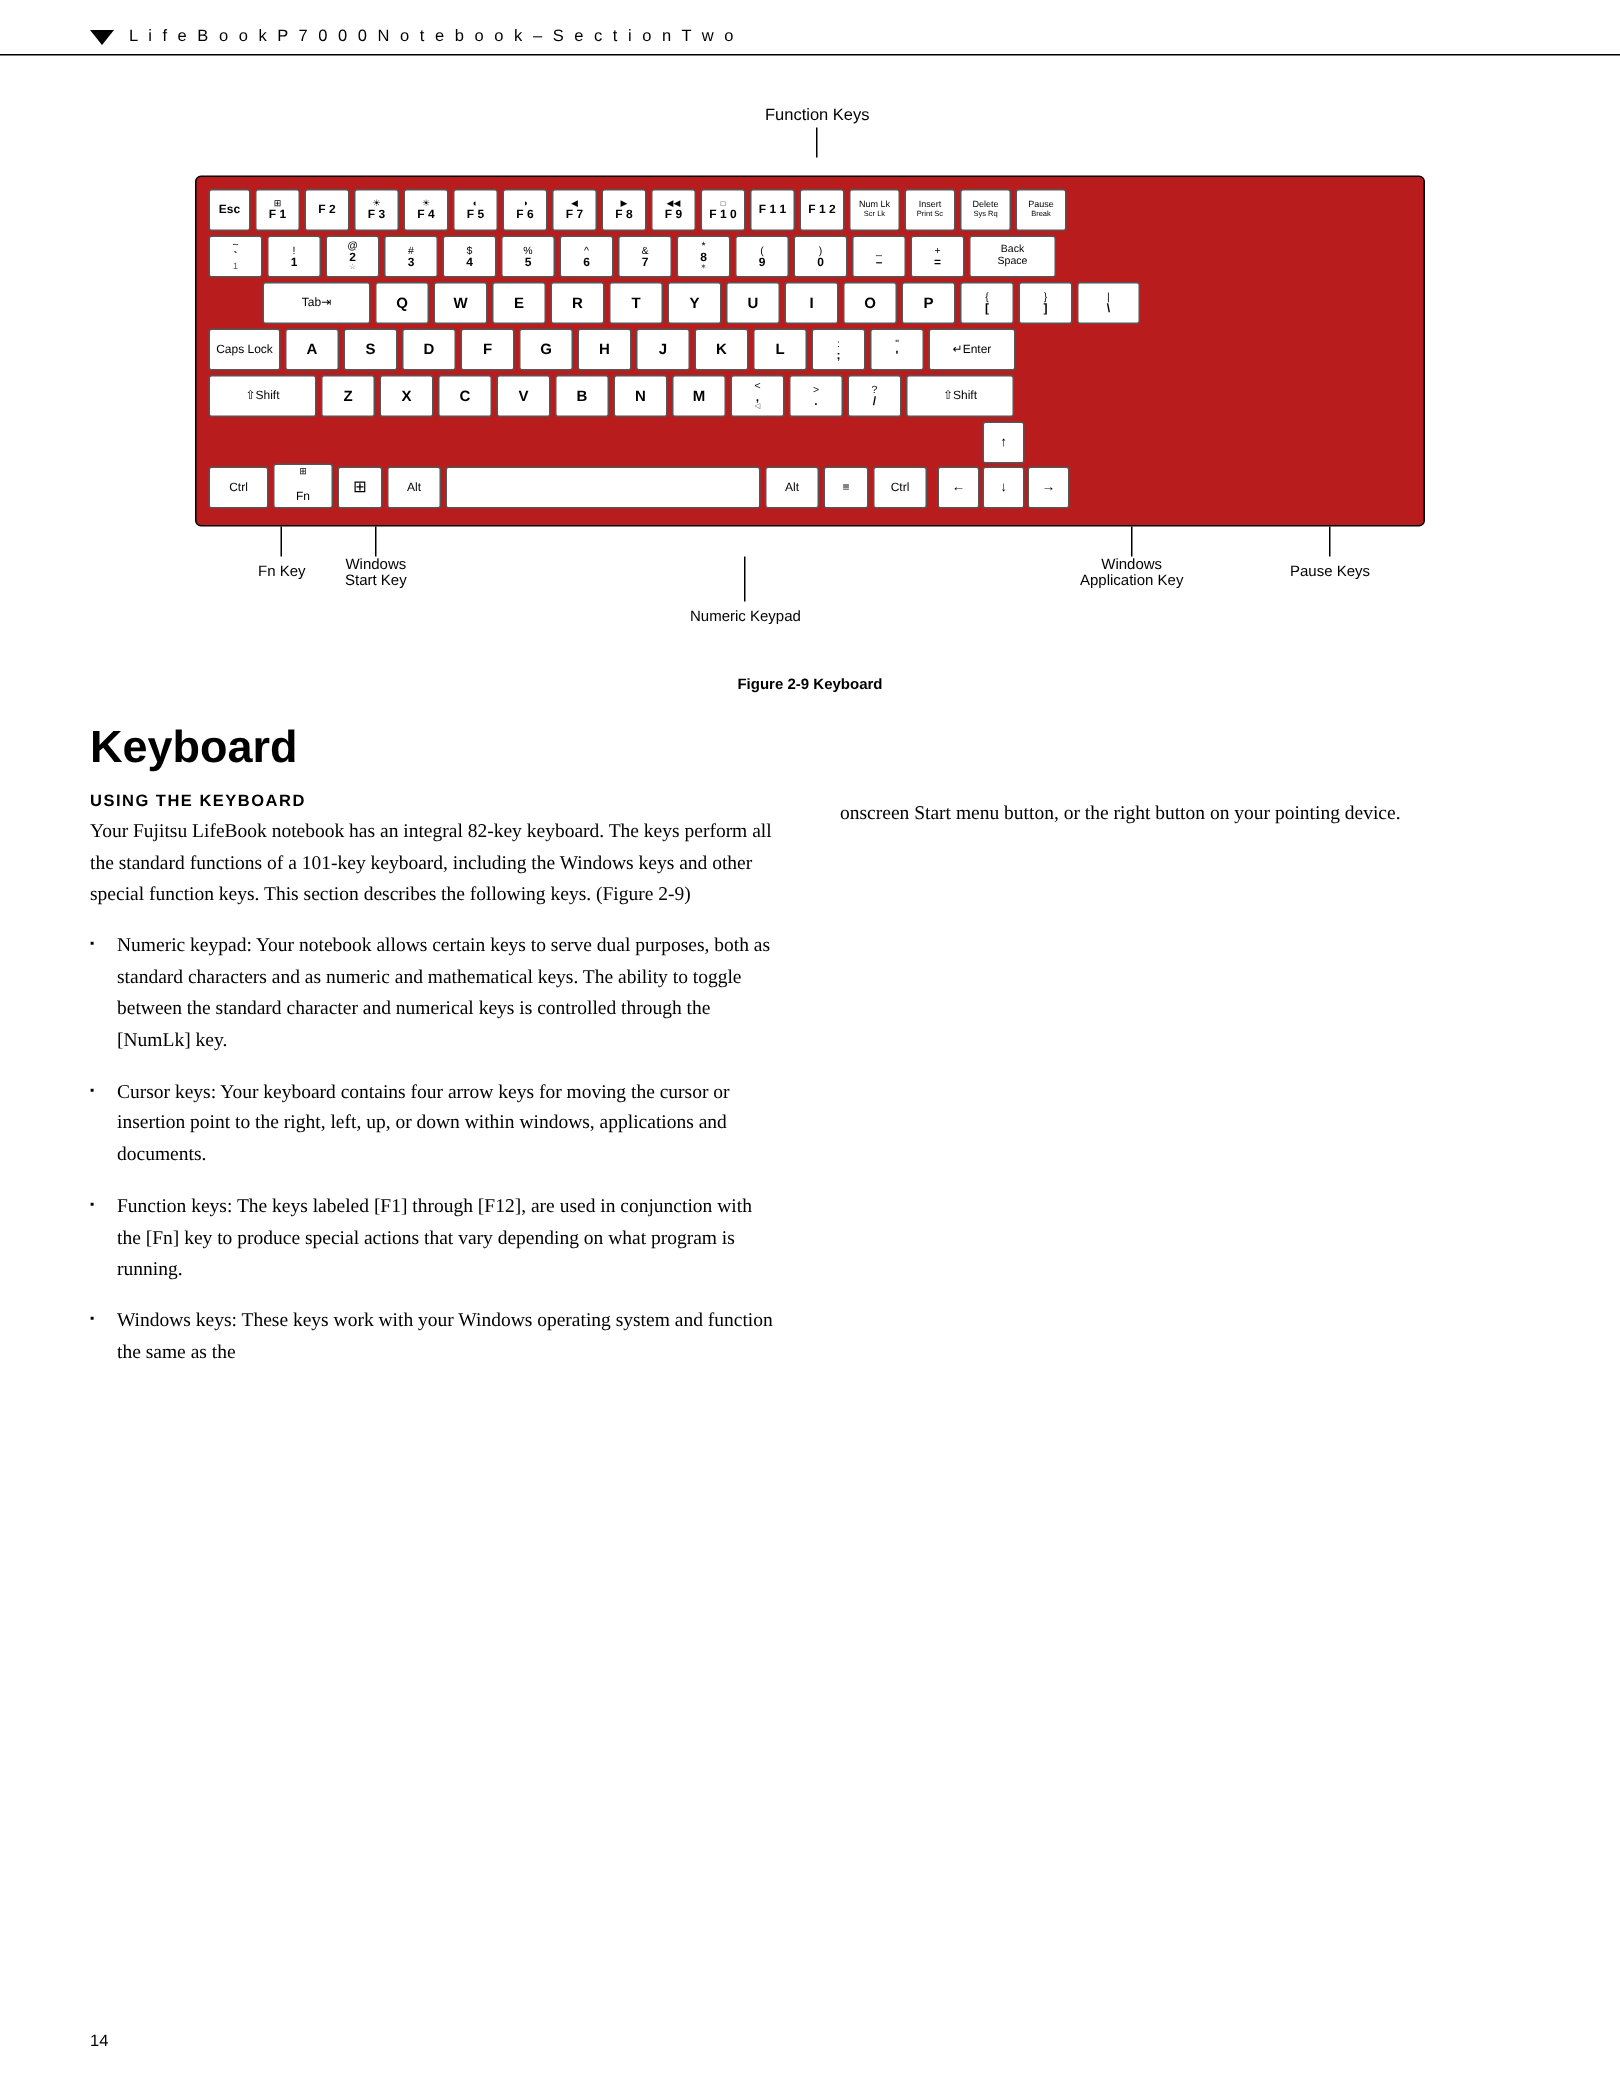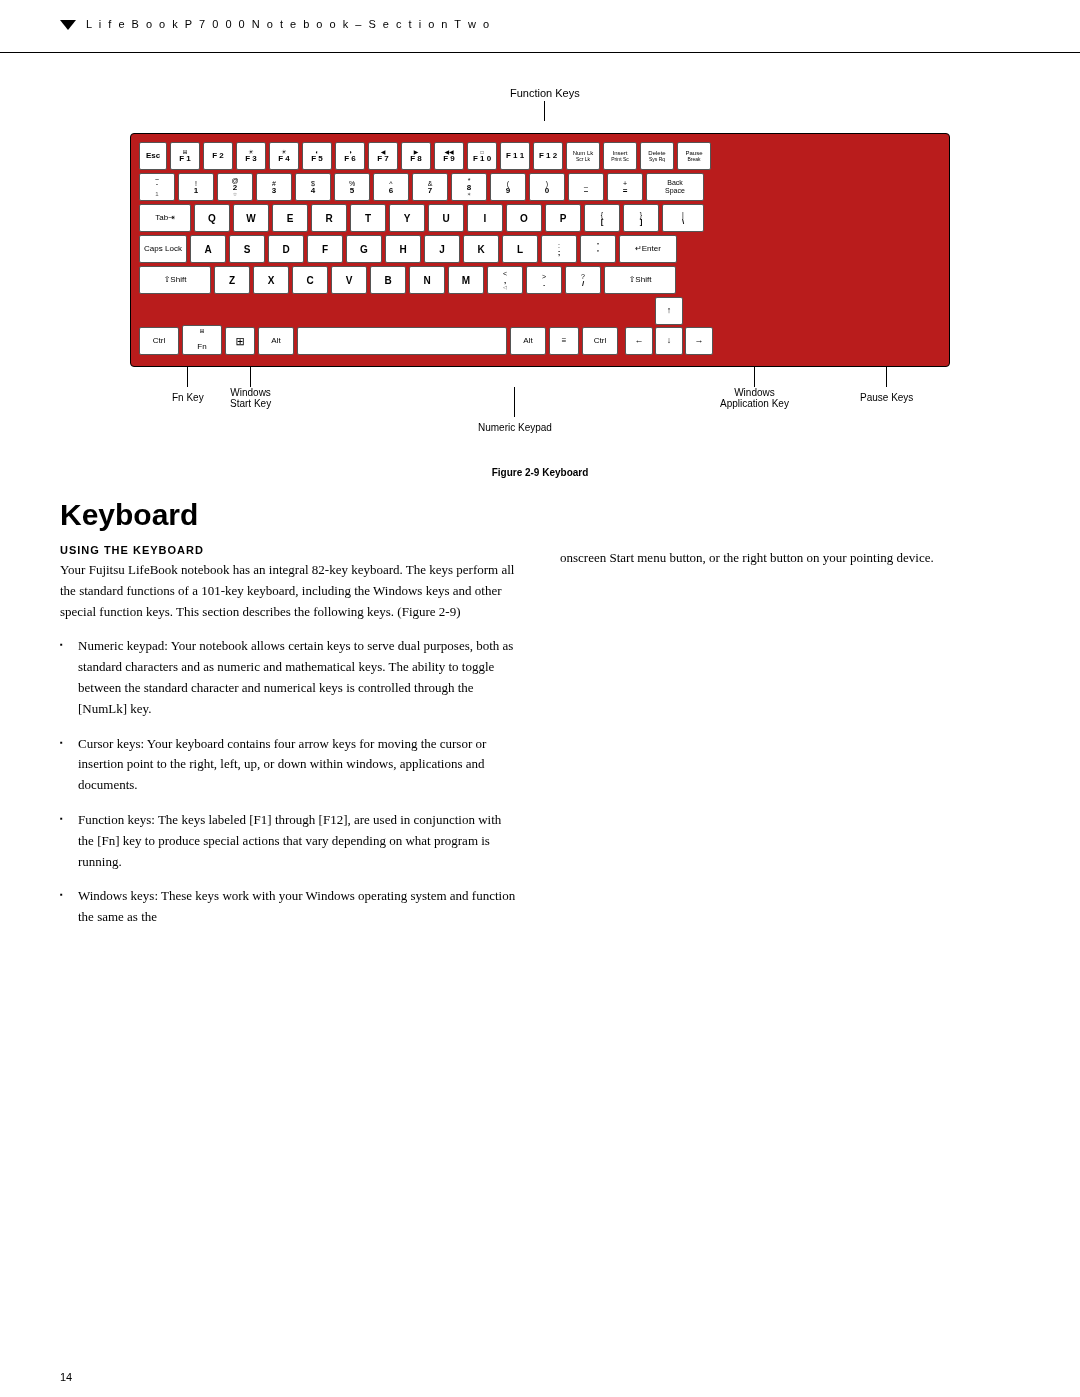--- a/index.html
+++ b/index.html
@@ -8,21 +8,21 @@
       font-family: 'Times New Roman', Times, serif;
       width: 1080px;
       min-height: 1397px;
       position: relative;
       color: #000;
     }
 
     
     .header {
       border-bottom: 1px solid #000;
-      padding: 18px 60px 22px 60px;
+      padding: 18px 60px 6px 60px;
       display: flex;
       align-items: flex-start;
     }
     .header-triangle {
       width: 0; height: 0;
       border-left: 8px solid transparent;
       border-right: 8px solid transparent;
       border-top: 10px solid #000;
       margin-right: 10px;
       margin-top: 2px;
@@ -101,21 +101,21 @@
     .key-f { width: 30px; }
     .key-numlk { width: 34px; font-size: 6px; }
     .key-ins { width: 34px; font-size: 6px; }
     .key-del { width: 34px; font-size: 6px; }
     .key-pause { width: 34px; font-size: 6px; }
 
     .key-tilde { width: 36px; }
     .key-num { width: 36px; }
     .key-backspace { width: 58px; font-size: 7px; }
 
-    .key-tab { width: 52px; font-size: 8px; }
+    .key-tab { width: 72px; font-size: 8px; margin-left: 36px; }
     .key-letter { width: 36px; font-size: 10px; font-weight: bold; }
     .key-bracket { width: 36px; font-size: 9px; }
     .key-backslash { width: 42px; }
 
     .key-capslock { width: 48px; font-size: 7px; }
     .key-enter { width: 58px; font-size: 8px; }
     .key-semicolon { width: 36px; }
     .key-quote { width: 36px; }
 
     .key-shift-l { width: 72px; font-size: 8px; }
@@ -294,21 +294,21 @@
           <div style="width:1px; height:20px; background:#000; margin:0 auto;"></div>
           <span style="font-family:Arial,sans-serif; font-size:10px;">Fn Key</span>
         </div>
 
         <div style="position:absolute; left:100px; top:0; text-align:center;">
           <div style="width:1px; height:20px; background:#000; margin:0 auto;"></div>
           <span style="font-family:Arial,sans-serif; font-size:10px; display:block; white-space:pre-line; text-align:center;">Windows
 Start Key</span>
         </div>
 
-        <div style="position:absolute; left:348px; top:20px; text-align:left;">
+        <div style="position:absolute; left:330px; top:20px; text-align:left;">
           <div style="width:1px; height:30px; background:#000; margin:0 auto;"></div>
           <span style="font-family:Arial,sans-serif; font-size:10px;">Numeric Keypad</span>
         </div>
 
         <div style="position:absolute; left:590px; top:0; text-align:center;">
           <div style="width:1px; height:20px; background:#000; margin:0 auto;"></div>
           <span style="font-family:Arial,sans-serif; font-size:10px; display:block; white-space:pre-line; text-align:center;">Windows
 Application Key</span>
         </div>
 
@@ -353,13 +353,13 @@
     </div>
 
     <div style="flex:1; padding-top:50px;">
       <p style="font-size:13px; line-height:1.6; font-family:'Times New Roman',Times,serif;">onscreen Start menu button, or the right button on your pointing device.</p>
     </div>
 
   </div>
 
 </div>
 
-<div style="position:absolute; bottom:14px; left:60px; font-family:Arial,sans-serif; font-size:11px;">14</div>
+<div style="position:absolute; bottom:30px; left:60px; font-family:Arial,sans-serif; font-size:11px;">14</div>
 
 </body></html>

